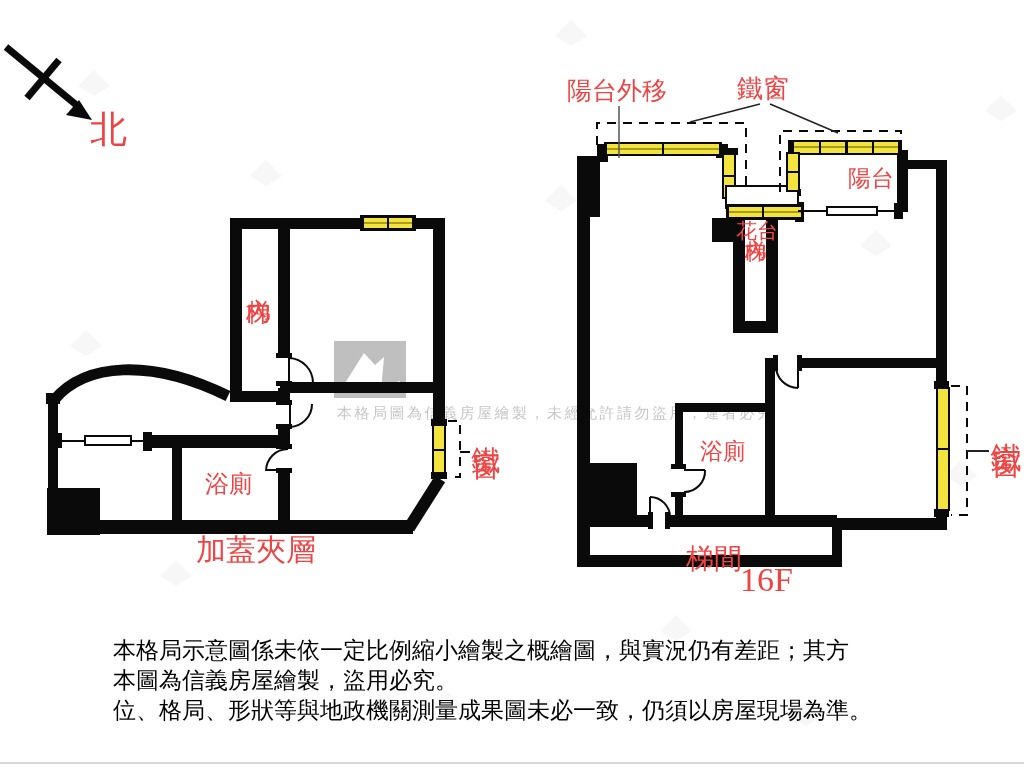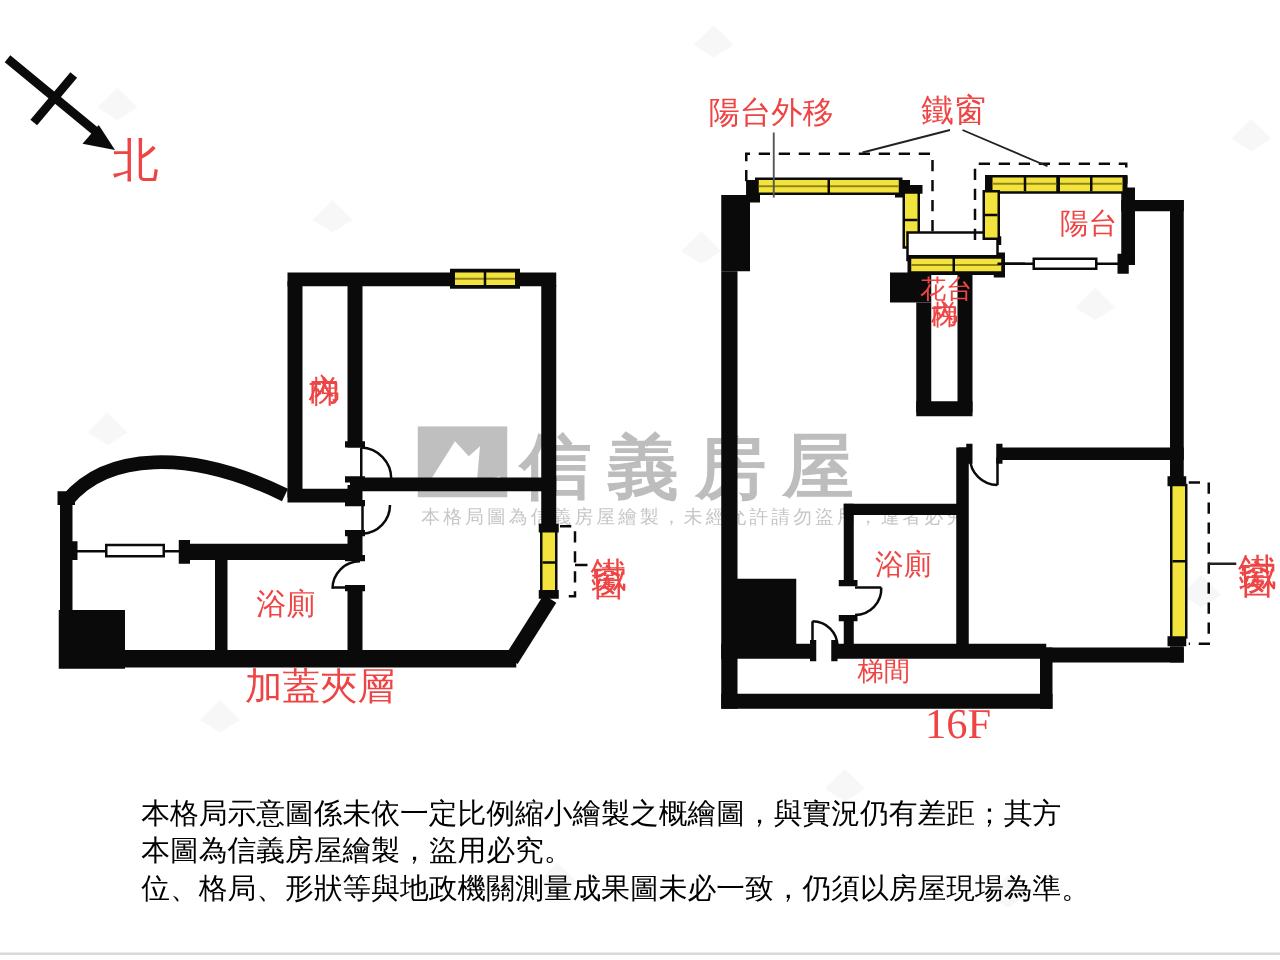--- a/index.html
+++ b/index.html
@@ -24,21 +24,20 @@
 <div id="stage">
 
   <div class="wm" id="brand-logo" style="left:334px;top:341px;width:72px;height:57px;">
     <svg width="72" height="57">
       <rect x="0" y="0" width="72" height="57" fill="#bfbfbf"></rect>
       <path d="M6,50 L30,12 L41,24 L50,16 L47,50 Z" fill="#ffffff"></path>
       <path d="M30,34 Q48,46 66,40 L66,43 Q46,50 29,38 Z" fill="#ffffff"></path>
       <path d="M33,42 Q50,52 68,46 L68,48 Q49,55 32,45 Z" fill="#ffffff"></path>
     </svg>
   </div>
-  <div class="wm" id="brand-text" style="left:416px;top:336px;">信義房屋</div>
   <div class="wm" id="wm-notice" style="left:337px;top:404px;white-space:nowrap;">本格局圖為信義房屋繪製，未經允許請勿盜用，違者必究</div>
   <div id="bottom-rule"></div>
 
   <svg id="plan-svg" width="1024" height="768" viewBox="0 0 1024 768">
 
     <g fill="#000" opacity="0.035">
       <g transform="translate(78,70)">
           <path d="M0,16 L16,0 L32,16 L16,26 Z"></path>
         </g>
       <g transform="translate(250,160)">
@@ -288,21 +287,21 @@
   </svg>
 
   <div class="lbl" id="north-label" style="left:90px;top:110px;">北</div>
 
   <div class="lbl" style="left:567px;top:77px;font-size:25px;">陽台外移</div>
   <div class="lbl" style="left:737px;top:75px;font-size:26px;">鐵窗</div>
   <div class="lbl" style="left:736px;top:184px;font-size:21px;margin-top:36px;">花台</div>
   <div class="lbl" style="left:826px;top:167px;font-size:23px;margin-left:22px;">陽台</div>
   <div class="lbl vert" style="left:744px;top:221px;font-size:22px;">內梯</div>
   <div class="lbl" style="left:700px;top:440px;font-size:23px;">浴廁</div>
-  <div class="lbl" style="left:686px;top:526px;font-size:21px;">梯間</div>
+  <div class="lbl" style="left:686px;top:544px;font-size:28px;">梯間</div>
   <div class="lbl vert" style="left:989px;top:419px;font-size:31px;">鐵窗</div>
   <div class="lbl" id="floor-16f" style="left:740px;top:562px;">16F</div>
 
   <div class="lbl vert" style="left:245px;top:278px;font-size:25px;">內梯</div>
   <div class="lbl" style="left:205px;top:472px;font-size:24px;">浴廁</div>
   <div class="lbl vert" style="left:470px;top:424px;font-size:29px;">鐵窗</div>
   <div class="lbl" style="left:196px;top:534px;font-size:30px;">加蓋夾層</div>
 
   <div id="disclaimer">
     <span style="display:block">本格局示意圖係未依一定比例縮小繪製之概繪圖，與實況仍有差距；其方</span>

